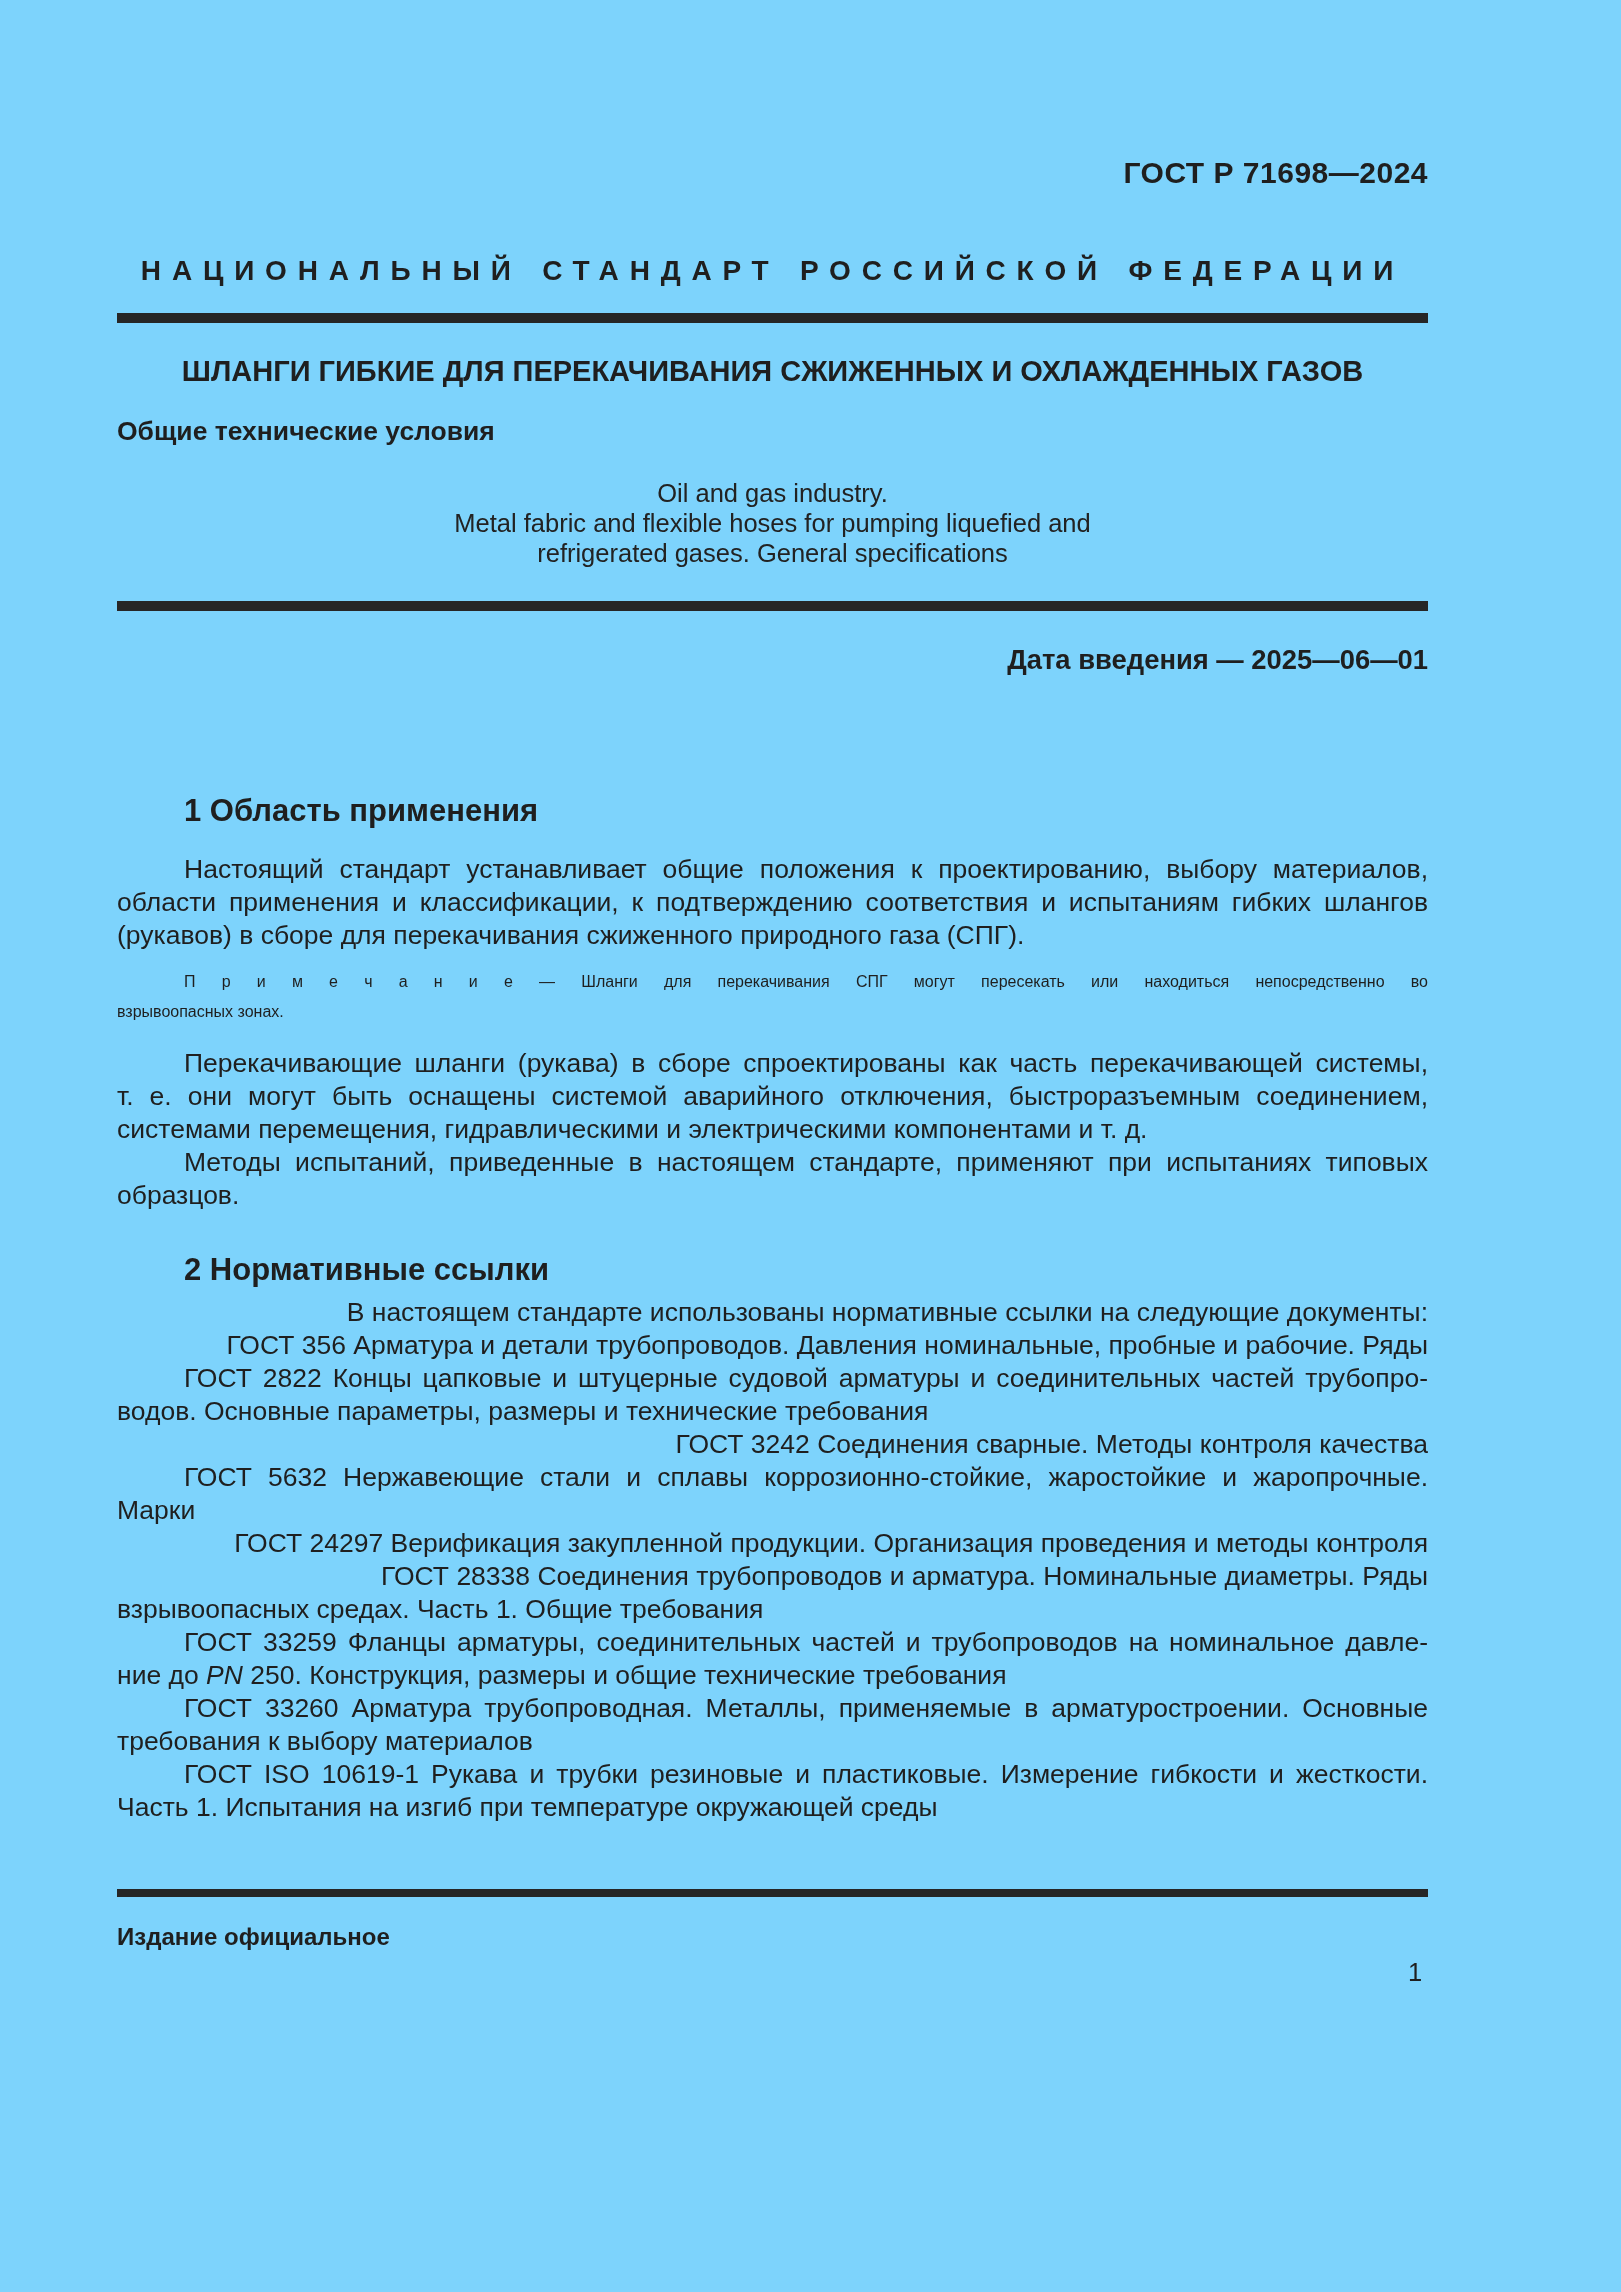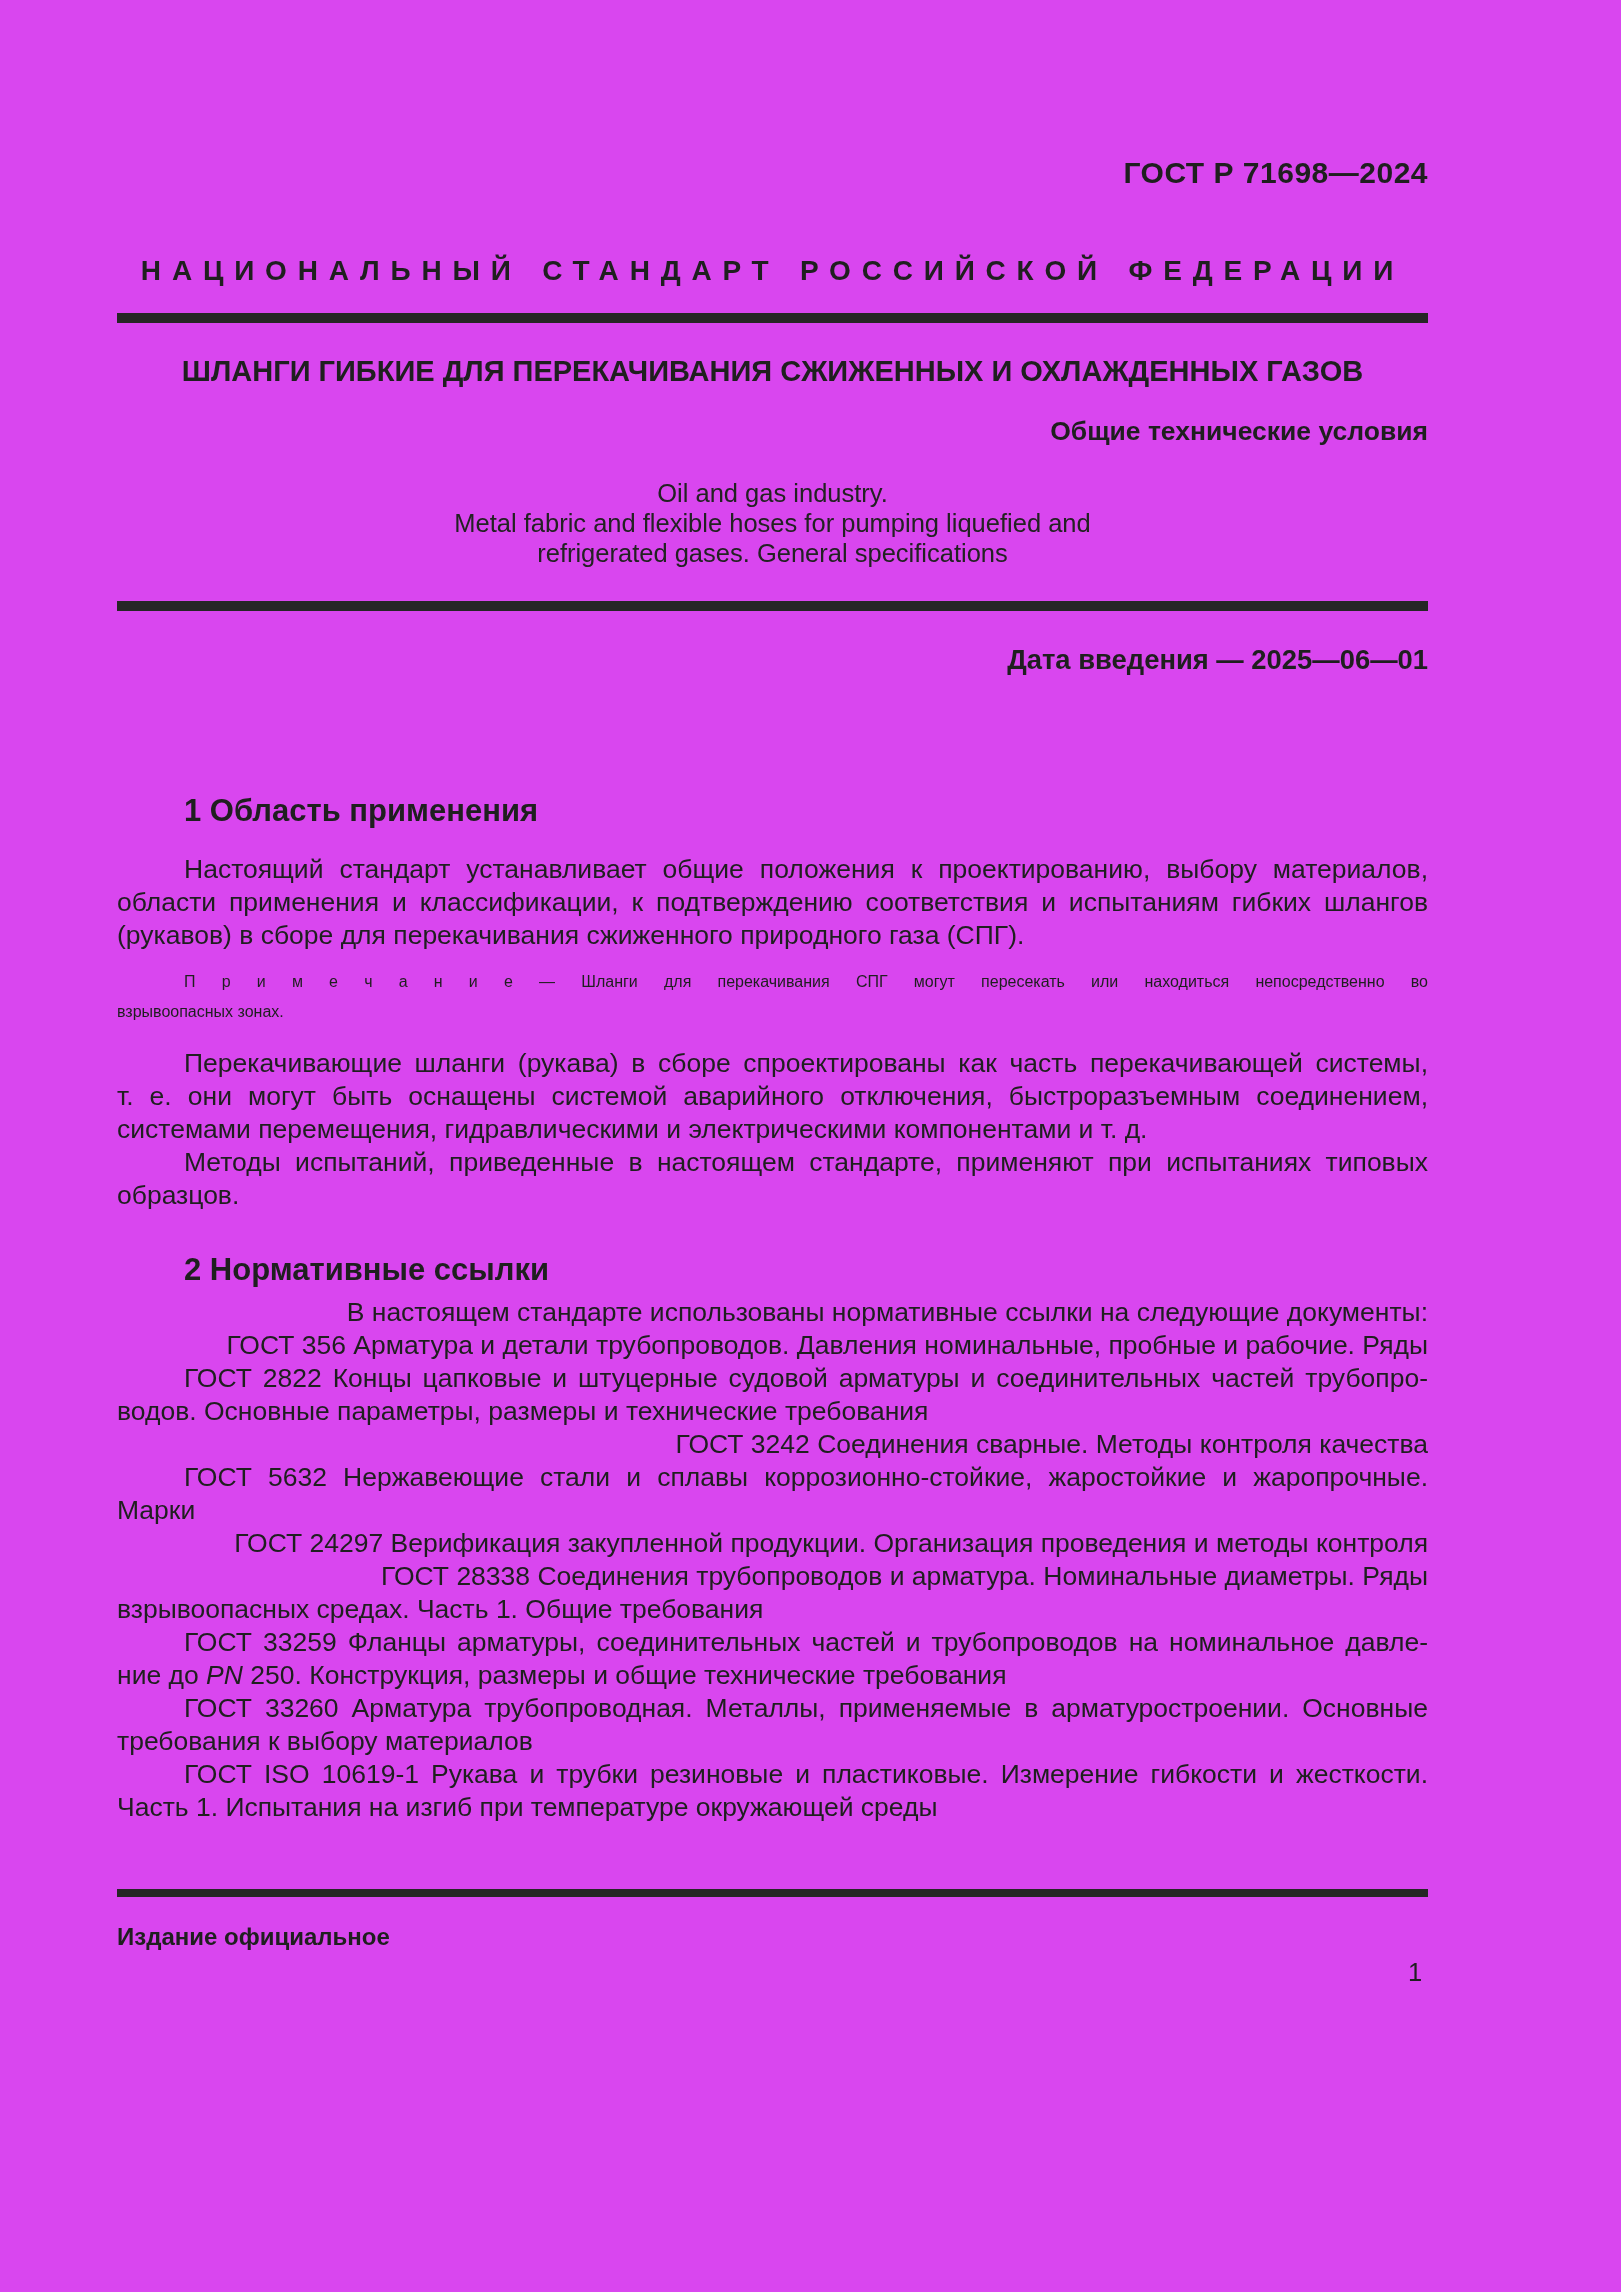--- a/index.html
+++ b/index.html
@@ -4,21 +4,21 @@
 <style>
   html, body {
     margin: 0;
     padding: 0;
     background: #e8e8e8;
   }
   .page {
     position: relative;
     width: 1621px;
     height: 2293px;
-    background: #d946ef;
+    background: #7dd3fc;
     font-family: "Liberation Sans", "DejaVu Sans", sans-serif;
     color: #1f1f1f;
     overflow: hidden;
   }
   .content {
     margin-left: 117px;
     width: 1311px;
   }
   .doc-number {
     margin-top: 155px;
@@ -56,21 +56,21 @@
     margin-top: 31px;
     font-size: 29px;
     font-weight: bold;
     text-align: center;
     line-height: 35px;
   }
   .doc-subtitle {
     margin-top: 28px;
     font-size: 26.5px;
     font-weight: bold;
-    text-align: right;
+    text-align: left;
     line-height: 29px;
   }
   .doc-title-en {
     margin-top: 32px;
     font-size: 25.5px;
     text-align: center;
     line-height: 30px;
     color: #222;
   }
   .effective-date {

